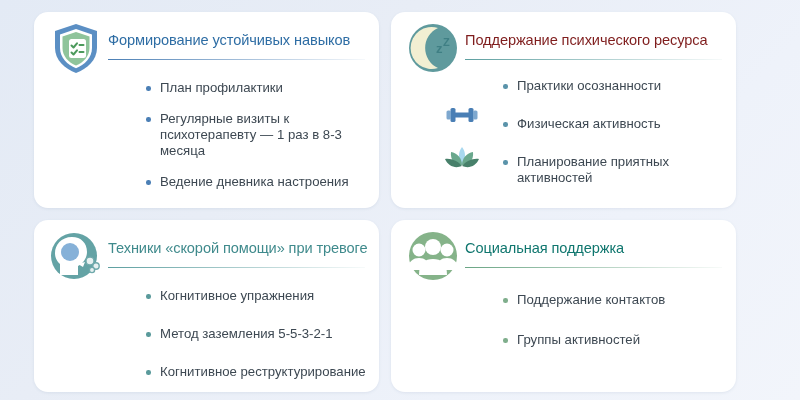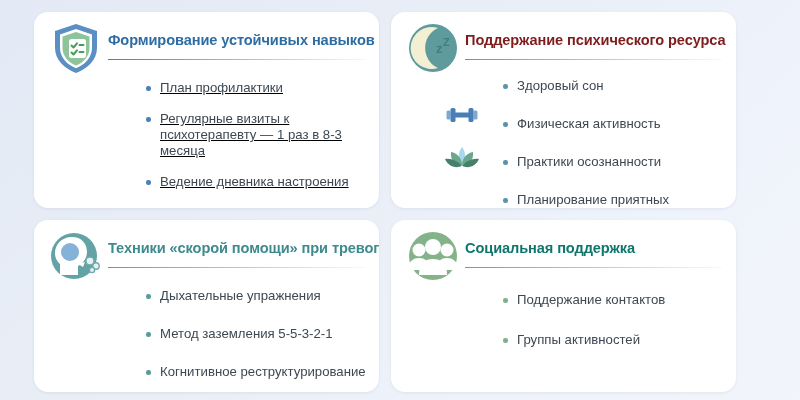--- a/index.html
+++ b/index.html
@@ -37,21 +37,21 @@
     position: absolute;
     left: 14px; top: 8px;
     width: 56px; height: 56px;
   }
   .icon-wrap svg { display: block; width: 56px; height: 56px; }
   .title {
     position: absolute;
     left: 74px; top: 20px;
     right: 8px;
     font-size: 14.6px;
-    font-weight: 700;
+    font-weight: 400;
     letter-spacing: -0.1px;
     white-space: nowrap;
   }
   .title-rule {
     position: absolute;
     left: 74px; top: 47px;
     height: 1px;
     right: 14px;
   }
   .c1 .title { color: #2e6da4; }
@@ -76,21 +76,21 @@
     position: absolute;
     left: 2px; top: 6px;
     width: 4.5px; height: 4.5px;
     border-radius: 50%;
   }
   .c1 .list li::before { background: #4b7fb5; }
   .c2 .list li::before { background: #5a93aa; }
   .c3 .list li::before { background: #5a9a9b; }
   .c4 .list li::before { background: #7fae8c; }
 
-  .c1 .list { margin: 10px 16px 0 110px; text-decoration: underline; }
+  .c1 .list { margin: 10px 16px 0 110px; }
   .c1 .list li { margin-bottom: 15px; }
   .c2 .list { margin: 8px 0 0 110px; }
   .c2 .list li { margin-bottom: 22px; }
   .c3 .list { margin: 10px 0 0 110px; }
   .c3 .list li { margin-bottom: 22px; }
   .c4 .list { margin: 14px 0 0 110px; }
   .c4 .list li { margin-bottom: 24px; }
 
   .side-icon {
     position: absolute;
@@ -156,23 +156,22 @@
     <span class="side-icon si-lotus">
       <svg viewBox="0 0 38 38">
         <path d="M19 8 C23 13 23 20 19 26 C15 20 15 13 19 8 Z" fill="#a8d8ef"></path>
         <path d="M8 13 C14 14 19 19 19 26 C12 26 7 21 8 13 Z" fill="#6aa88d"></path>
         <path d="M30 13 C24 14 19 19 19 26 C26 26 31 21 30 13 Z" fill="#6aa88d"></path>
         <path d="M2 20 C8 19 15 22 19 27 C12 30 5 27 2 20 Z" fill="#47806a"></path>
         <path d="M36 20 C30 19 23 22 19 27 C26 30 33 27 36 20 Z" fill="#47806a"></path>
       </svg>
     </span>
     <ul class="list">
-      <li>Здоровый сон</li>
+      <li>Практики осознанности</li>
       <li>Физическая активность</li>
-      <li>Практики осознанности</li>
       <li>Планирование приятных активностей</li>
     </ul>
   </div>
 
   <div class="card c3">
     <div class="card-head">
       <span class="icon-wrap">
         <svg viewBox="0 0 56 56">
           <circle cx="26" cy="28" r="23" fill="#64a3a5"></circle>
           <path d="M24 9 C13 9 7 17 7 25 C7 31 10 34 12 36 L12 47 L30 47 L30 38 C36 35 39 29 39 24 C39 15 33 9 24 9 Z" fill="#ffffff"></path>
@@ -180,21 +179,21 @@
           <path d="M30 36 l7 -2 l-2 5 z" fill="#ffffff"></path>
           <circle cx="42" cy="33" r="4" fill="#e7f1f1" stroke="#6fa9ab" stroke-width="1.4"></circle>
           <circle cx="48" cy="38" r="3.2" fill="#e7f1f1" stroke="#6fa9ab" stroke-width="1.4"></circle>
           <circle cx="44" cy="42" r="2.6" fill="#e7f1f1" stroke="#6fa9ab" stroke-width="1.4"></circle>
         </svg>
       </span>
       <div class="title">Техники «скорой помощи» при тревоге</div>
       <div class="title-rule"></div>
     </div>
     <ul class="list">
-      <li>Дыхательные упражнения</li>
+      <li>Когнитивное упражнения</li>
       <li>Метод заземления 5-5-3-2-1</li>
       <li>Когнитивное реструктурирование</li>
     </ul>
   </div>
 
   <div class="card c4">
     <div class="card-head">
       <span class="icon-wrap">
         <svg viewBox="0 0 56 56">
           <circle cx="28" cy="28" r="24" fill="#85b389"></circle>

